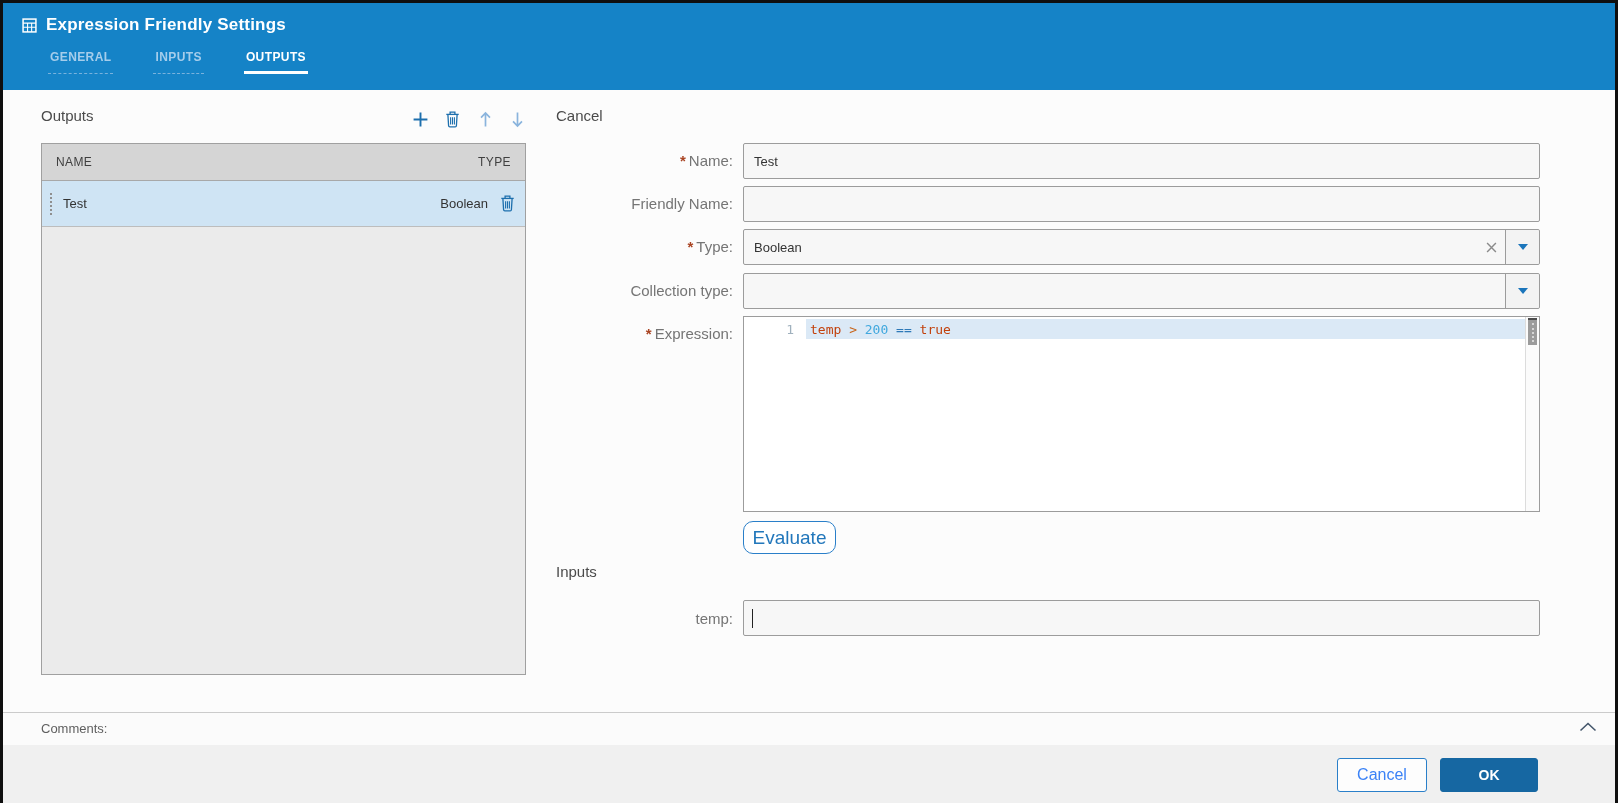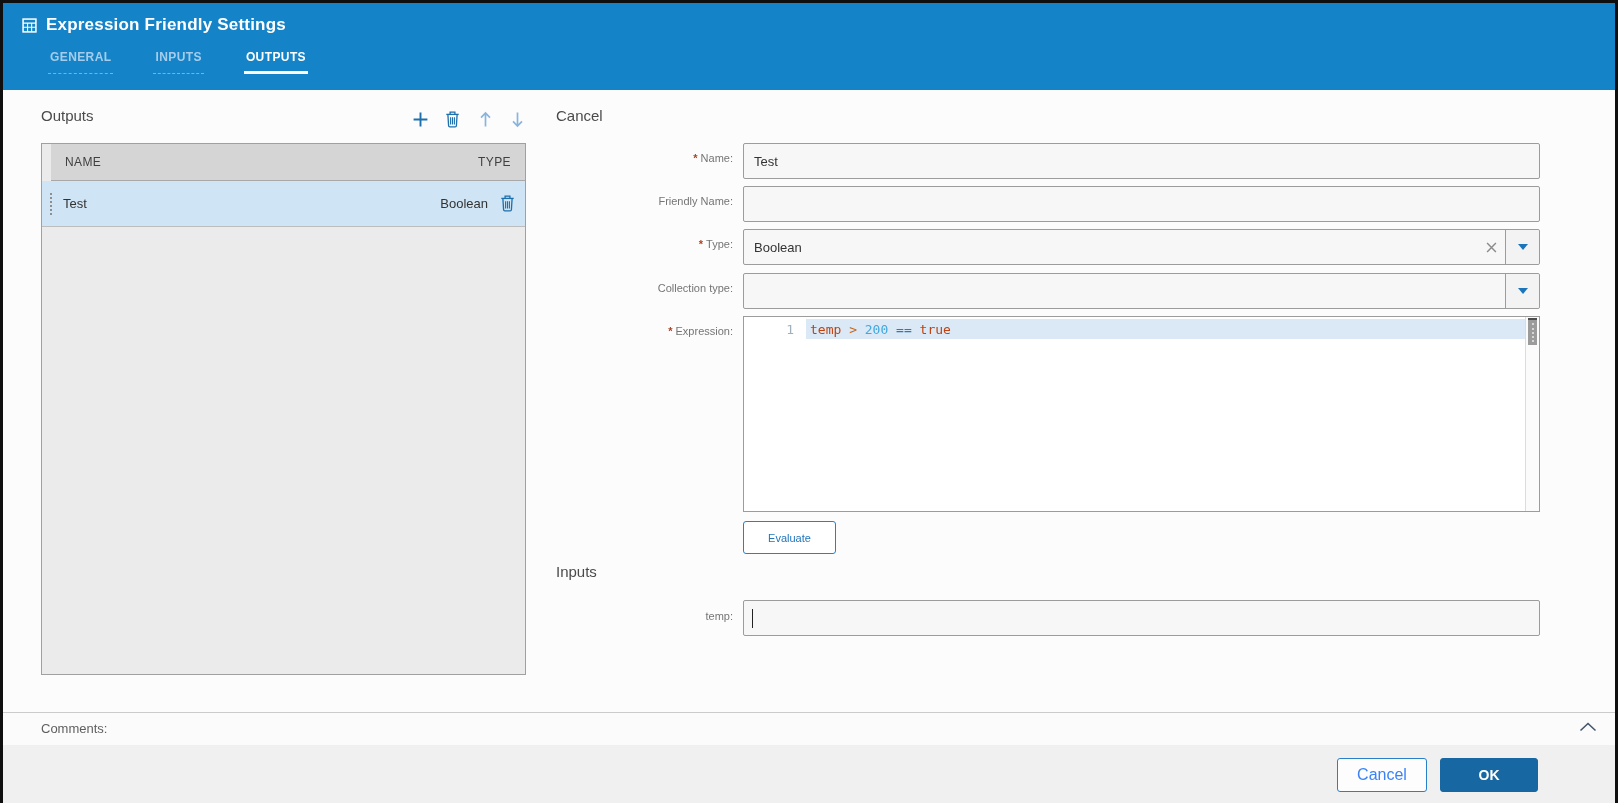--- a/index.html
+++ b/index.html
@@ -22,28 +22,28 @@
   .sect{position:absolute;font-size:15px;color:#4b4b4b;}
 
   
   .toolbar{position:absolute;top:102px;left:406px;width:120px;height:28px;display:flex;justify-content:space-between;align-items:center;}
   .tbtn{width:22px;height:24px;display:flex;align-items:center;justify-content:center;cursor:pointer;background:none;border:none;padding:0;}
   .ic-blue{color:#1d6fad;}
   .ic-dis{color:#8ab4dd;}
 
   
   .otable{position:absolute;top:140px;left:38px;width:485px;height:532px;background:#ebebeb;border:1px solid #a0a0a0;box-sizing:border-box;}
-  .thead{height:37px;background:#d5d5d5;display:flex;align-items:center;justify-content:space-between;padding:0 14px;font-size:12px;color:#3f3f3f;letter-spacing:.4px;border-bottom:1px solid #a8a8a8;box-sizing:border-box;margin-left:9px;}
+  .thead{height:37px;background:#d5d5d5;display:flex;align-items:center;justify-content:space-between;padding:0 14px;font-size:12px;color:#3f3f3f;letter-spacing:.4px;border-bottom:1px solid #a8a8a8;box-sizing:border-box;}
   .trow{height:46px;background:#cfe4f4;display:flex;align-items:center;padding:0 10px 0 8px;border-bottom:1px solid #bdbdbd;font-size:13px;color:#333;box-sizing:border-box;cursor:pointer;}
   .drag{width:2px;height:22px;border-left:2px dotted #8f8f8f;margin-right:9px;cursor:grab;}
   .trow .nm{flex:1;}
   .trow .tp{margin-right:12px;}
 
   
-  .flabel{position:absolute;left:520px;width:210px;text-align:right;font-size:11px;color:#757575;}
+  .flabel{position:absolute;left:520px;width:210px;text-align:right;font-size:15px;color:#757575;}
   .req{color:#a94423;font-weight:700;margin-right:3px;}
   .fwrap{position:absolute;left:740px;width:797px;height:36px;background:#f7f7f7;border:1px solid #9c9c9c;border-radius:2px;box-sizing:border-box;display:flex;align-items:center;}
   .fwrap input{flex:1;height:100%;background:transparent;border:none;outline:none;font-family:"Liberation Sans",sans-serif;font-size:13px;color:#333;padding:0 10px;}
   .valtxt{flex:1;font-size:13px;color:#333;padding:0 10px;}
   .clrx{width:28px;display:flex;align-items:center;justify-content:center;cursor:pointer;color:#8b8b8b;}
   .ddbtn{width:33px;height:100%;border-left:1px solid #9c9c9c;display:flex;align-items:center;justify-content:center;cursor:pointer;background:#f3f3f3;border-radius:0 2px 2px 0;}
   .tri{width:0;height:0;border-left:5.5px solid transparent;border-right:5.5px solid transparent;border-top:6px solid #1b75bb;}
 
   
   .editor{position:absolute;left:740px;top:313px;width:797px;height:196px;background:#fff;border:1px solid #9c9c9c;box-sizing:border-box;cursor:text;}
@@ -52,21 +52,21 @@
   .codeline{position:absolute;left:66px;top:3px;font-family:"DejaVu Sans Mono",monospace;font-size:13px;line-height:19px;white-space:pre;}
   .tok-plain{color:#c2410c;}
   .tok-operator{color:#c8651b;}
   .tok-number{color:#41a8de;}
   .tok-keyword-op{color:#2e79b8;}
   .vscroll{position:absolute;right:0;top:0;bottom:0;width:13px;border-left:1px solid #dcdcdc;background:#fbfbfb;cursor:default;}
   .vthumb{position:absolute;top:1px;left:2px;width:9px;height:25px;background:#9b9b9b;border-top:2px solid #4d4d4d;cursor:pointer;}
   .vthumb::after{content:"";position:absolute;left:4px;top:3px;bottom:3px;border-left:2px dotted #d6d6d6;}
 
   
-  .btn-eval{position:absolute;left:740px;top:518px;width:93px;height:33px;background:#fff;border:1px solid #2a7fc9;border-radius:3px;color:#2277bb;font-size:11px;font-family:"Liberation Sans",sans-serif;cursor:pointer;}
+  .btn-eval{position:absolute;left:740px;top:518px;width:93px;height:33px;background:#fff;border:1px solid #2a7fc9;border-radius:10px;color:#2277bb;font-size:19px;font-family:"Liberation Sans",sans-serif;cursor:pointer;}
   .caret{position:absolute;left:8px;top:8px;width:1px;height:19px;background:#222;}
 
   
   .comments{position:absolute;left:0;right:0;top:709px;height:45px;background:#fbfbfb;border-top:1px solid #cbcbcb;border-bottom:1px solid #c3c3c3;box-sizing:border-box;}
   .comments .clbl{position:absolute;left:38px;top:8px;font-size:13px;color:#5f5f5f;}
   .chev{position:absolute;right:18px;top:9px;cursor:pointer;color:#44566b;}
   .footer{position:absolute;left:0;right:0;top:742px;bottom:0;background:#f0f0f0;}
   .btn-cancel{position:absolute;left:1334px;top:13px;width:90px;height:34px;background:#fdfdfd;border:1px solid #2a7fc9;border-radius:3px;color:#3b82f6;font-size:16px;font-family:"Liberation Sans",sans-serif;cursor:pointer;}
   .btn-ok{position:absolute;left:1437px;top:13px;width:98px;height:34px;background:#1667a2;border:1px solid #1667a2;border-radius:3px;color:#fff;font-size:14px;font-weight:600;font-family:"Liberation Sans",sans-serif;cursor:pointer;}
 

